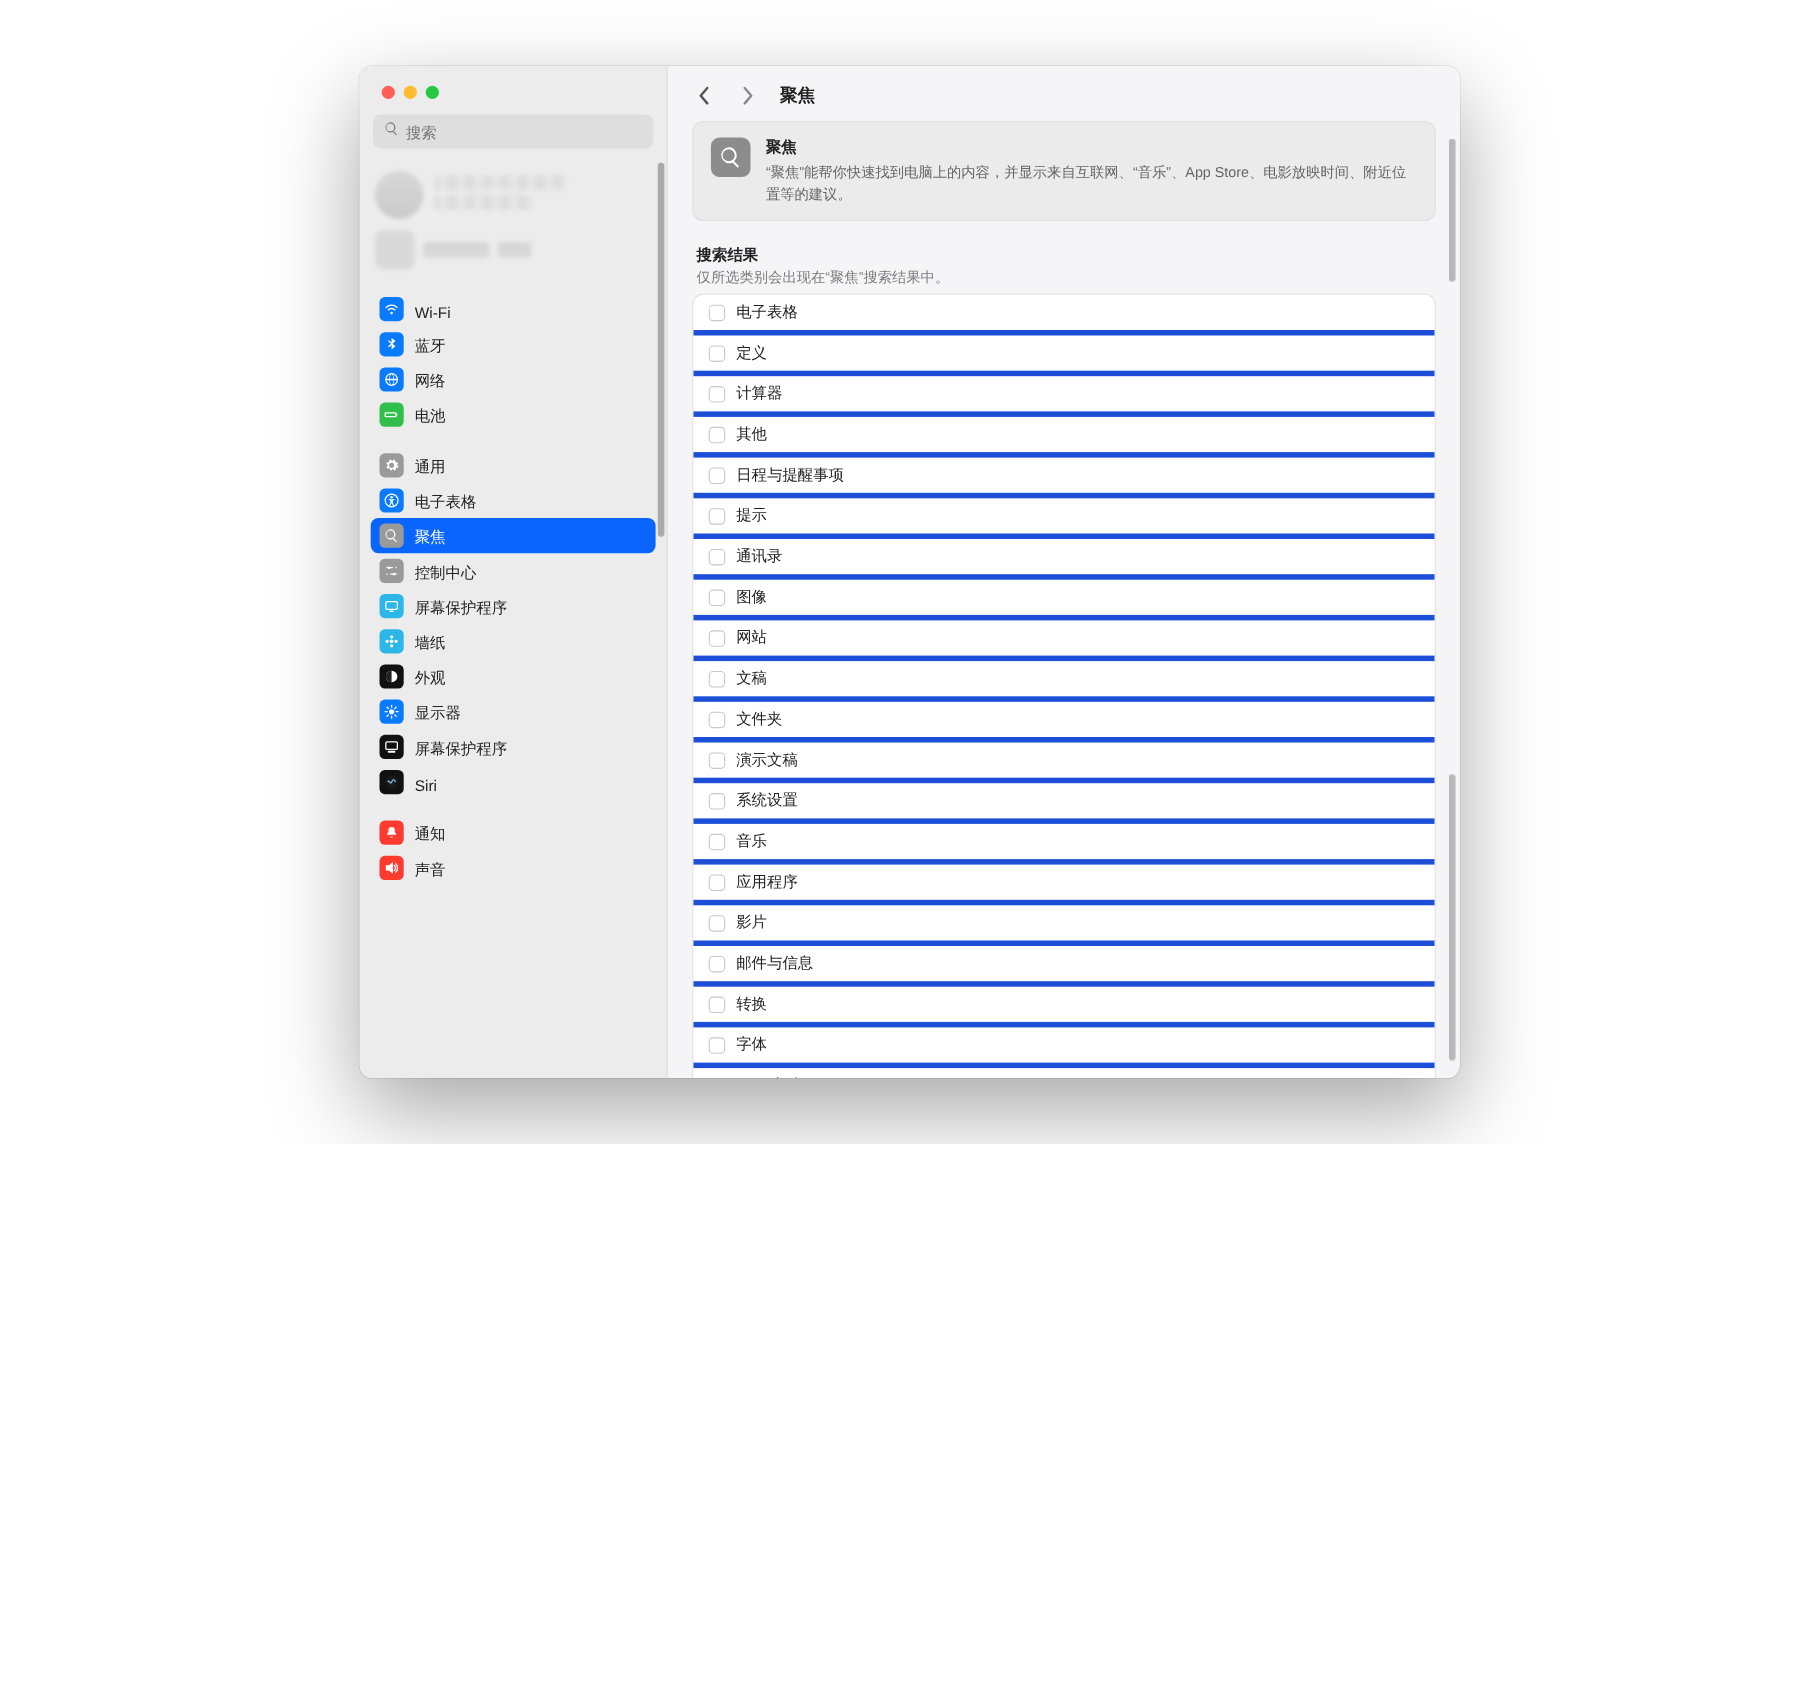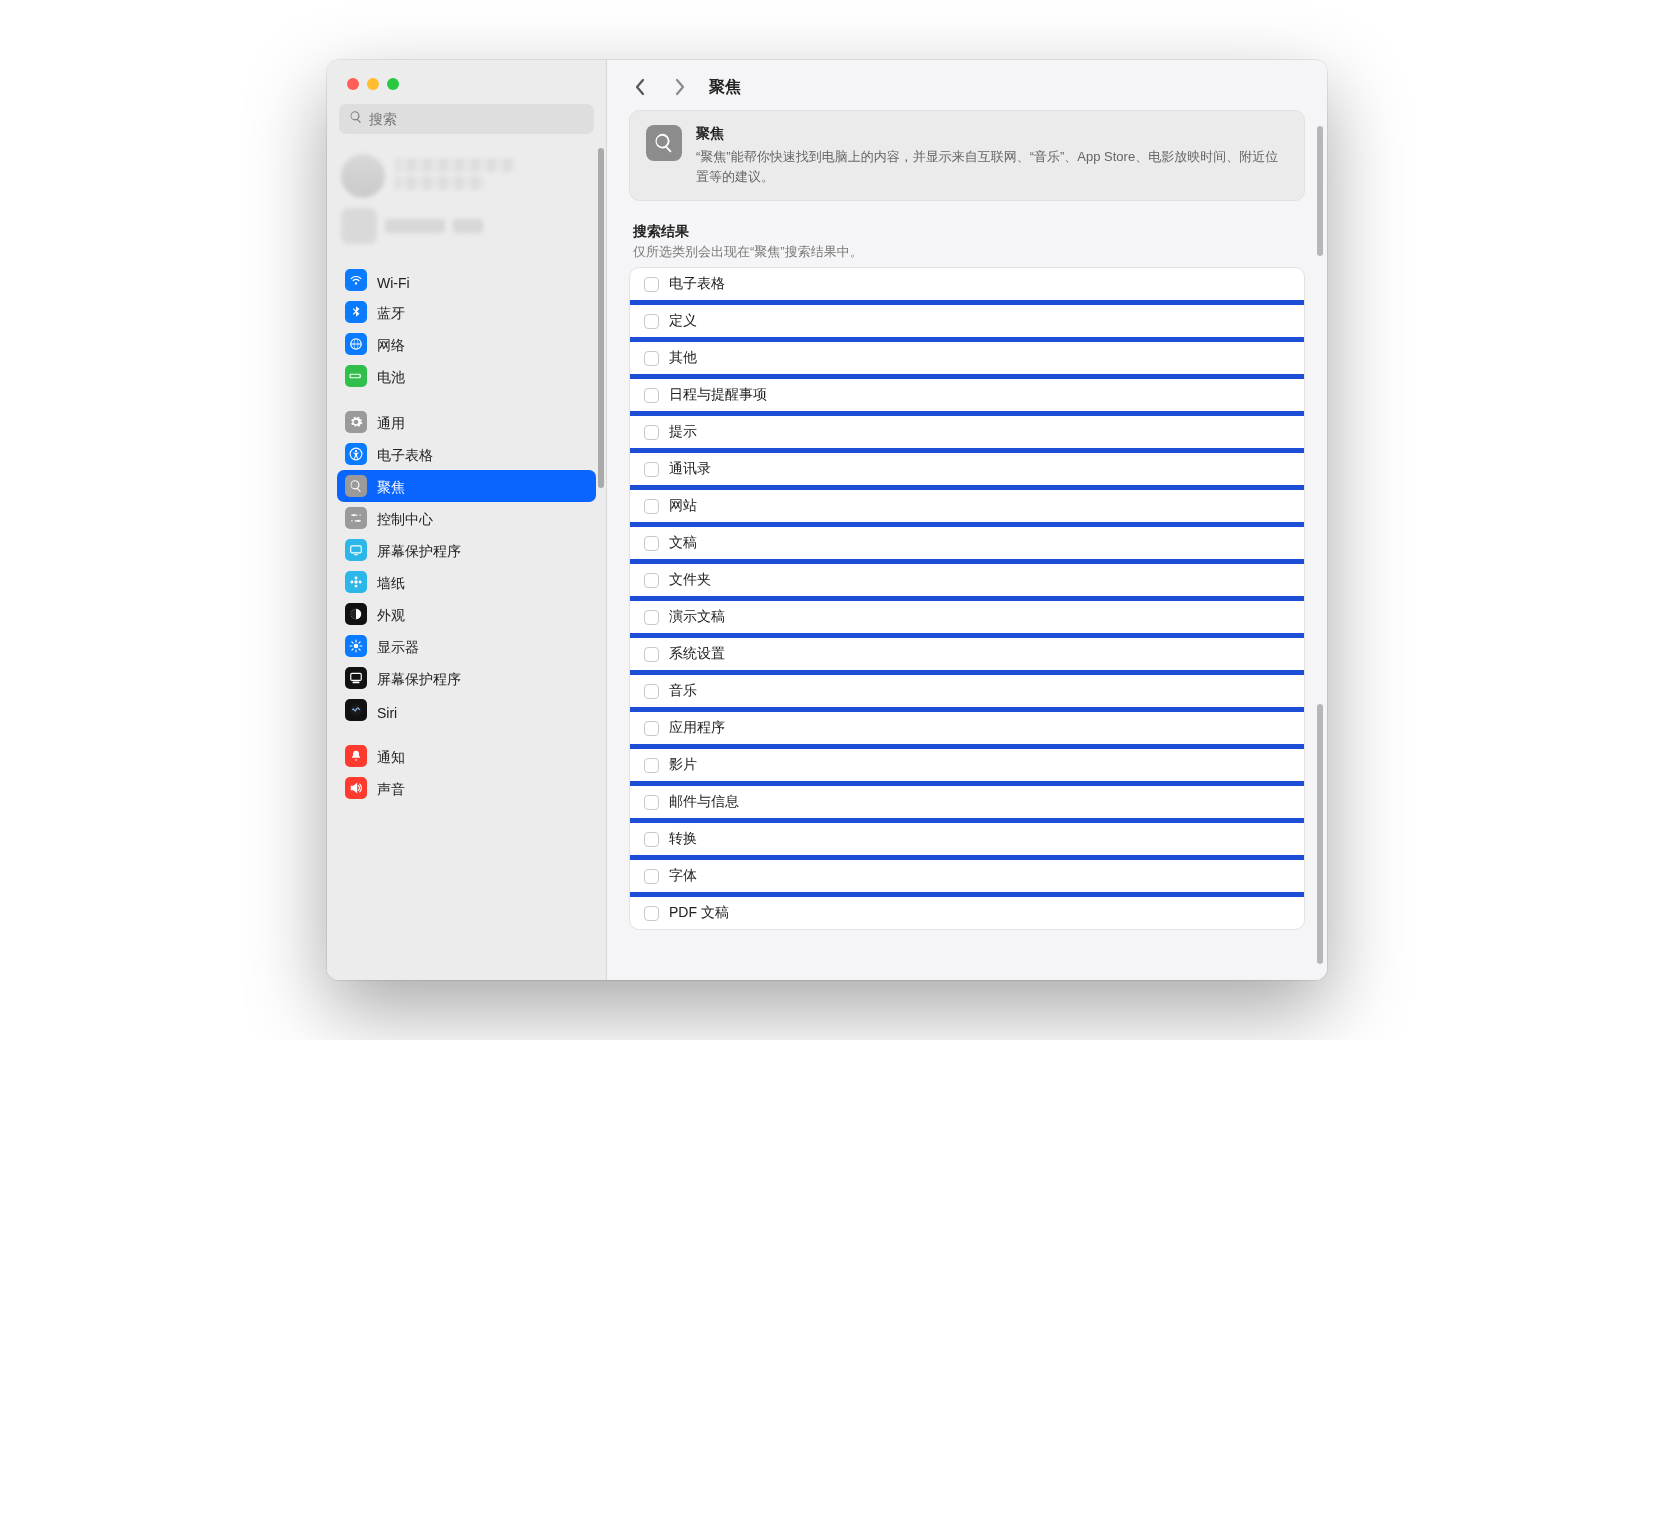--- a/index.html
+++ b/index.html
@@ -427,33 +427,41 @@
           <div class="result-row">
             <div class="checkbox"></div>
             <span>电子表格</span>
           </div>
           <div class="result-row">
             <div class="checkbox"></div>
             <span>定义</span>
           </div>
           <div class="result-row">
             <div class="checkbox"></div>
+            <span>计算器</span>
+          </div>
+          <div class="result-row">
+            <div class="checkbox"></div>
             <span>其他</span>
           </div>
           <div class="result-row">
             <div class="checkbox"></div>
             <span>日程与提醒事项</span>
           </div>
           <div class="result-row">
             <div class="checkbox"></div>
             <span>提示</span>
           </div>
           <div class="result-row">
             <div class="checkbox"></div>
             <span>通讯录</span>
+          </div>
+          <div class="result-row">
+            <div class="checkbox"></div>
+            <span>图像</span>
           </div>
           <div class="result-row">
             <div class="checkbox"></div>
             <span>网站</span>
           </div>
           <div class="result-row">
             <div class="checkbox"></div>
             <span>文稿</span>
           </div>
           <div class="result-row">

